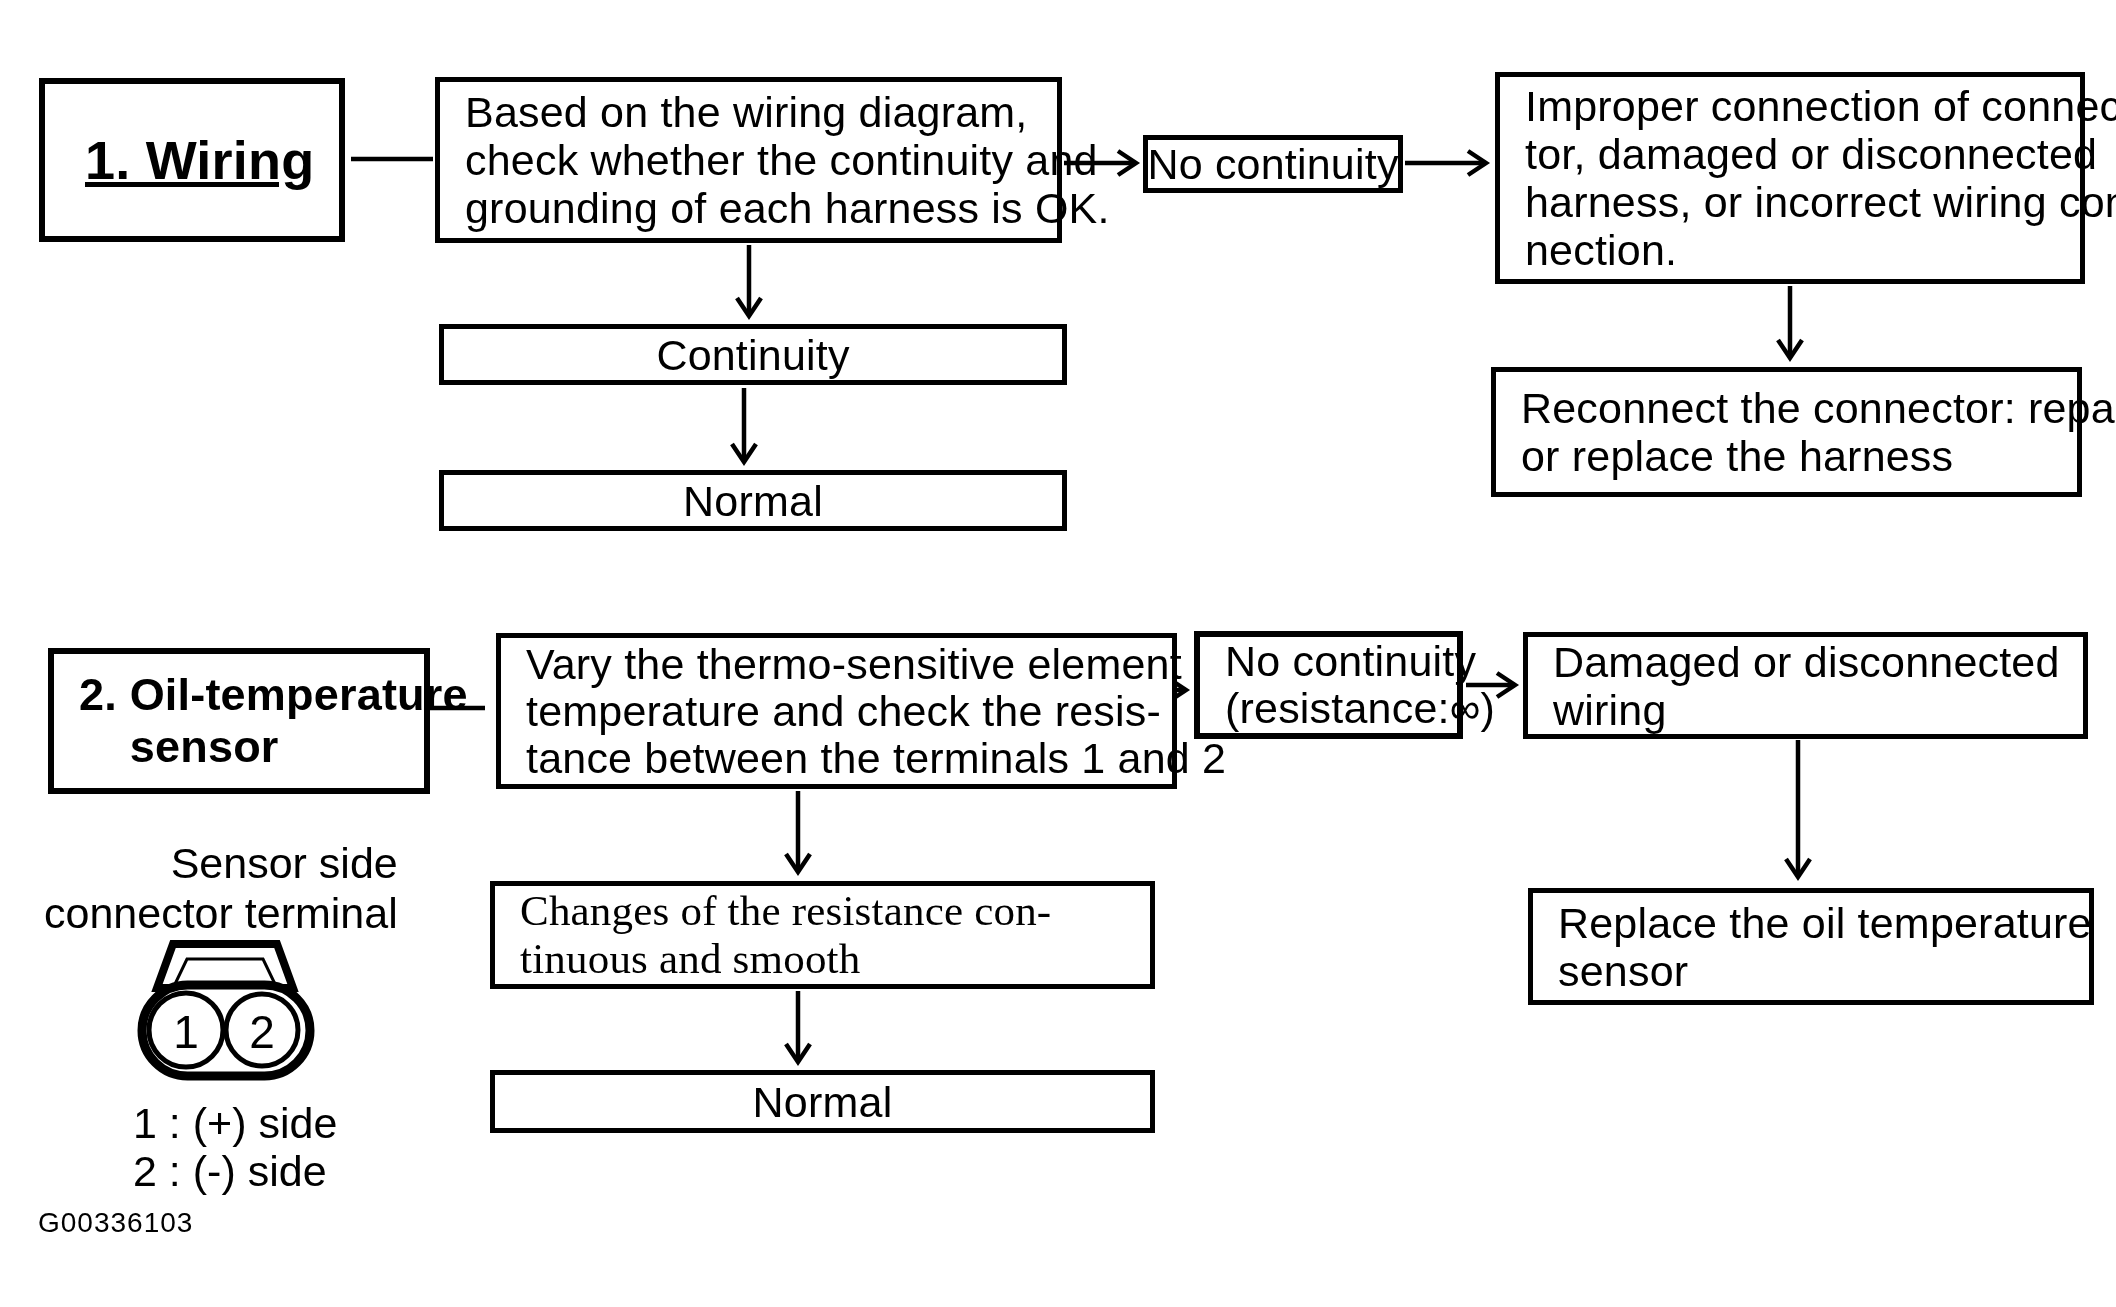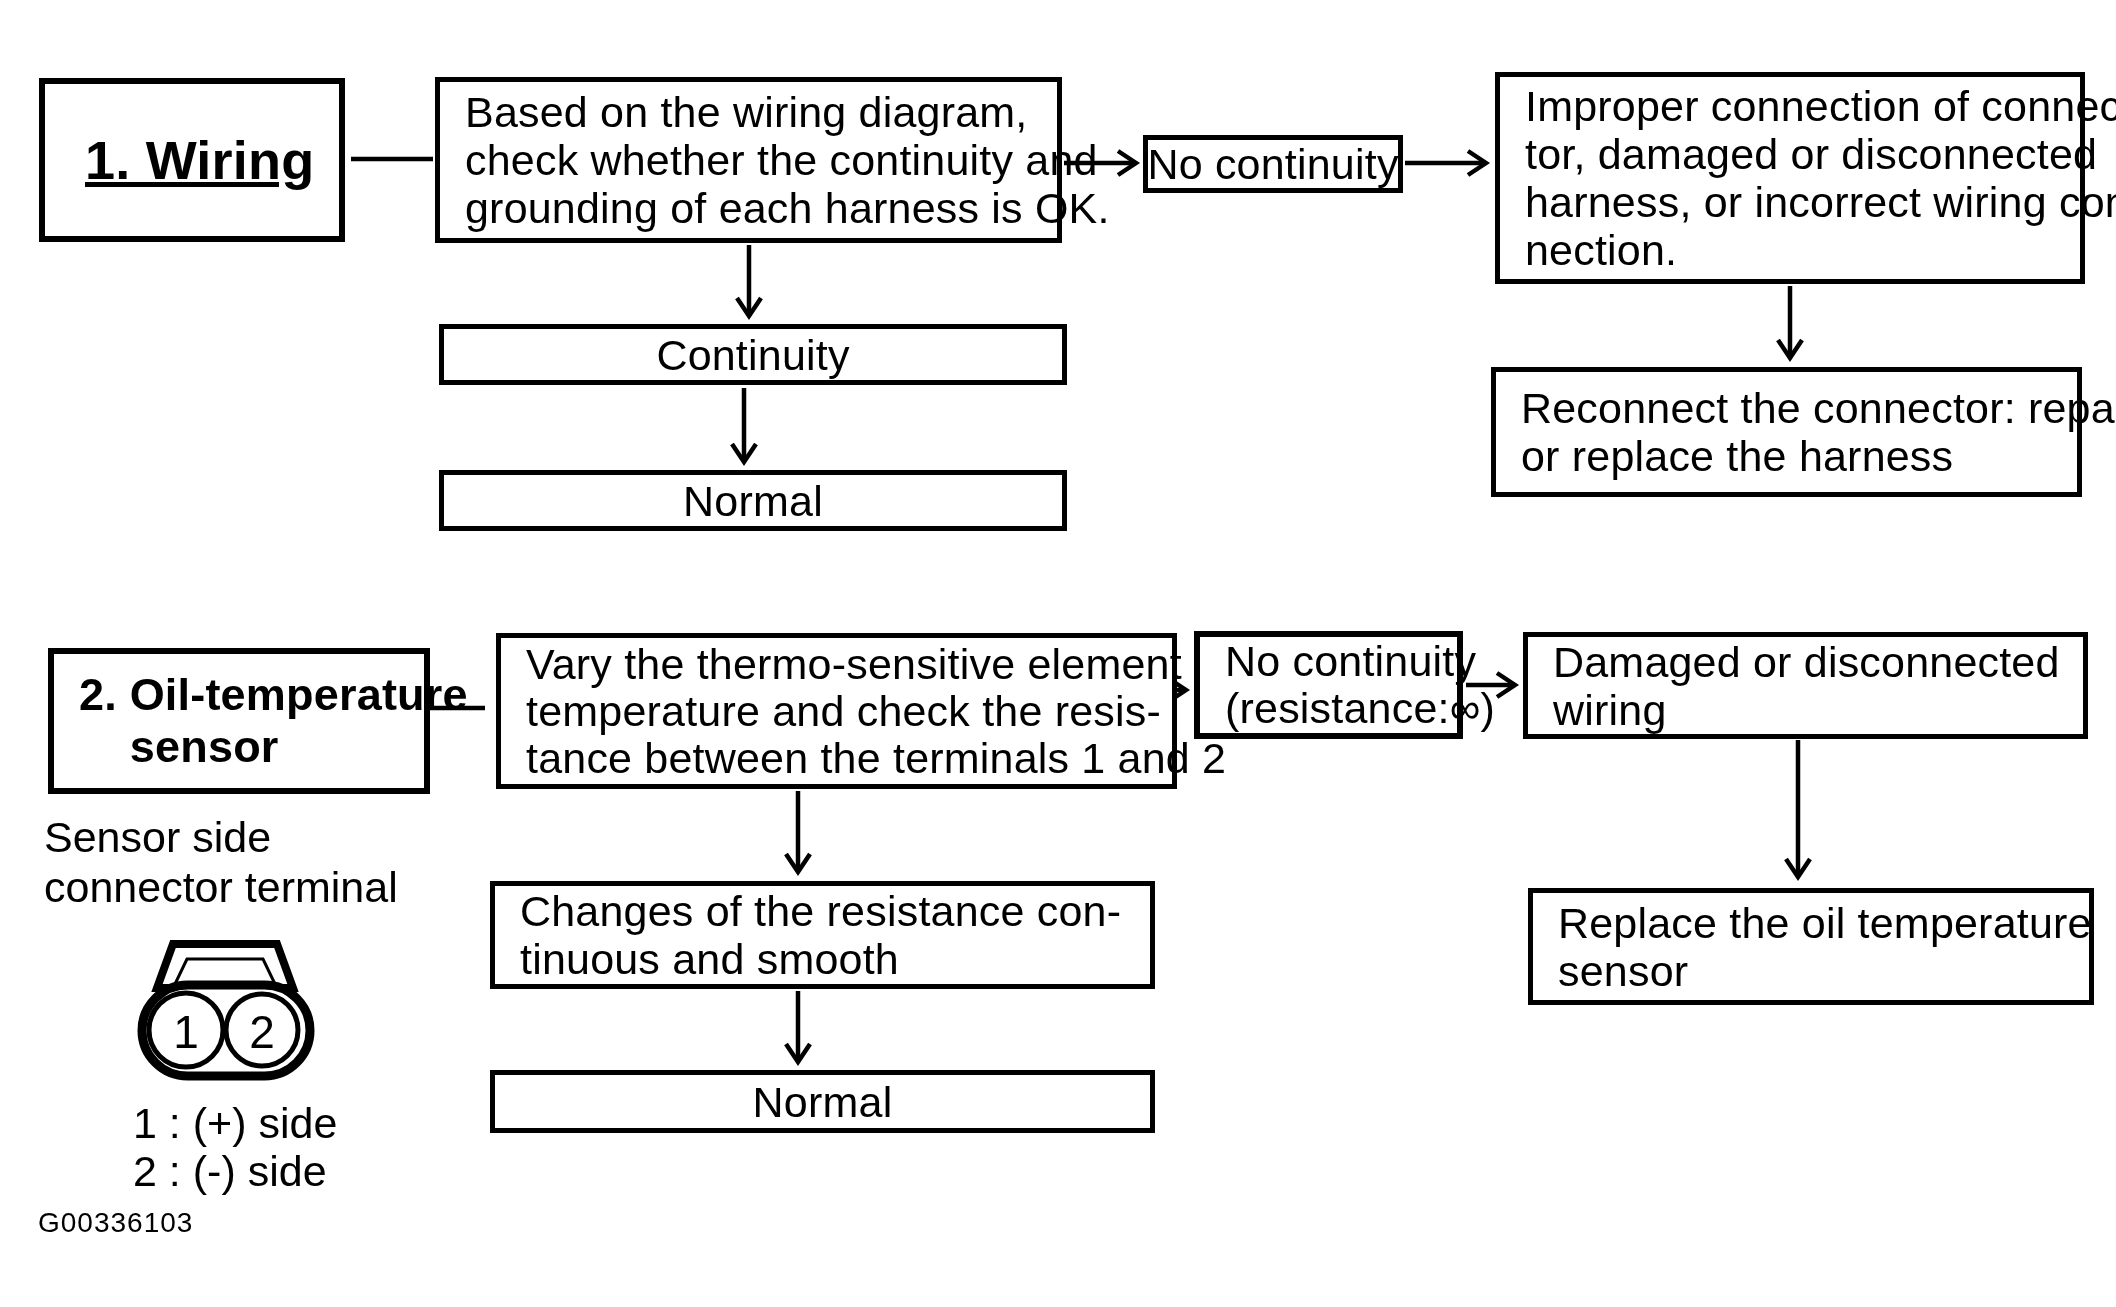--- a/index.html
+++ b/index.html
@@ -141,30 +141,30 @@
   <div class="box" style="left:1523px;top:632px;width:565px;height:107px;">
     <span class="pad">Damaged or disconnected
 wiring</span>
   </div>
 
   <div class="box" style="left:1528px;top:888px;width:566px;height:117px;">
     <span class="pad">Replace the oil temperature
 sensor</span>
   </div>
 
-  <div class="box" style="left:490px;top:881px;width:665px;height:108px;">
+  <div class="box" style="left:490px;top:881px;width:665px;height:108px;font-family:Liberation Serif, serif;">
     <span class="pad">Changes of the resistance con-
 tinuous and smooth</span>
   </div>
 
   <div class="box center" style="left:490px;top:1070px;width:665px;height:63px;">
     <span>Normal</span>
   </div>
 
-  <div class="note" style="left:44px;top:812px;">Sensor side
+  <div class="note" style="left:44px;top:838px;text-align:right;">Sensor side
 connector terminal</div>
 
   <div class="note" style="left:133px;top:1098px;">1 : (+) side</div>
 
   <div class="note" style="left:133px;top:1146px;">2 : (-) side</div>
 
   <div class="note figid" style="left:38px;top:1208px;">G00336103</div>
 
 </div>
 

